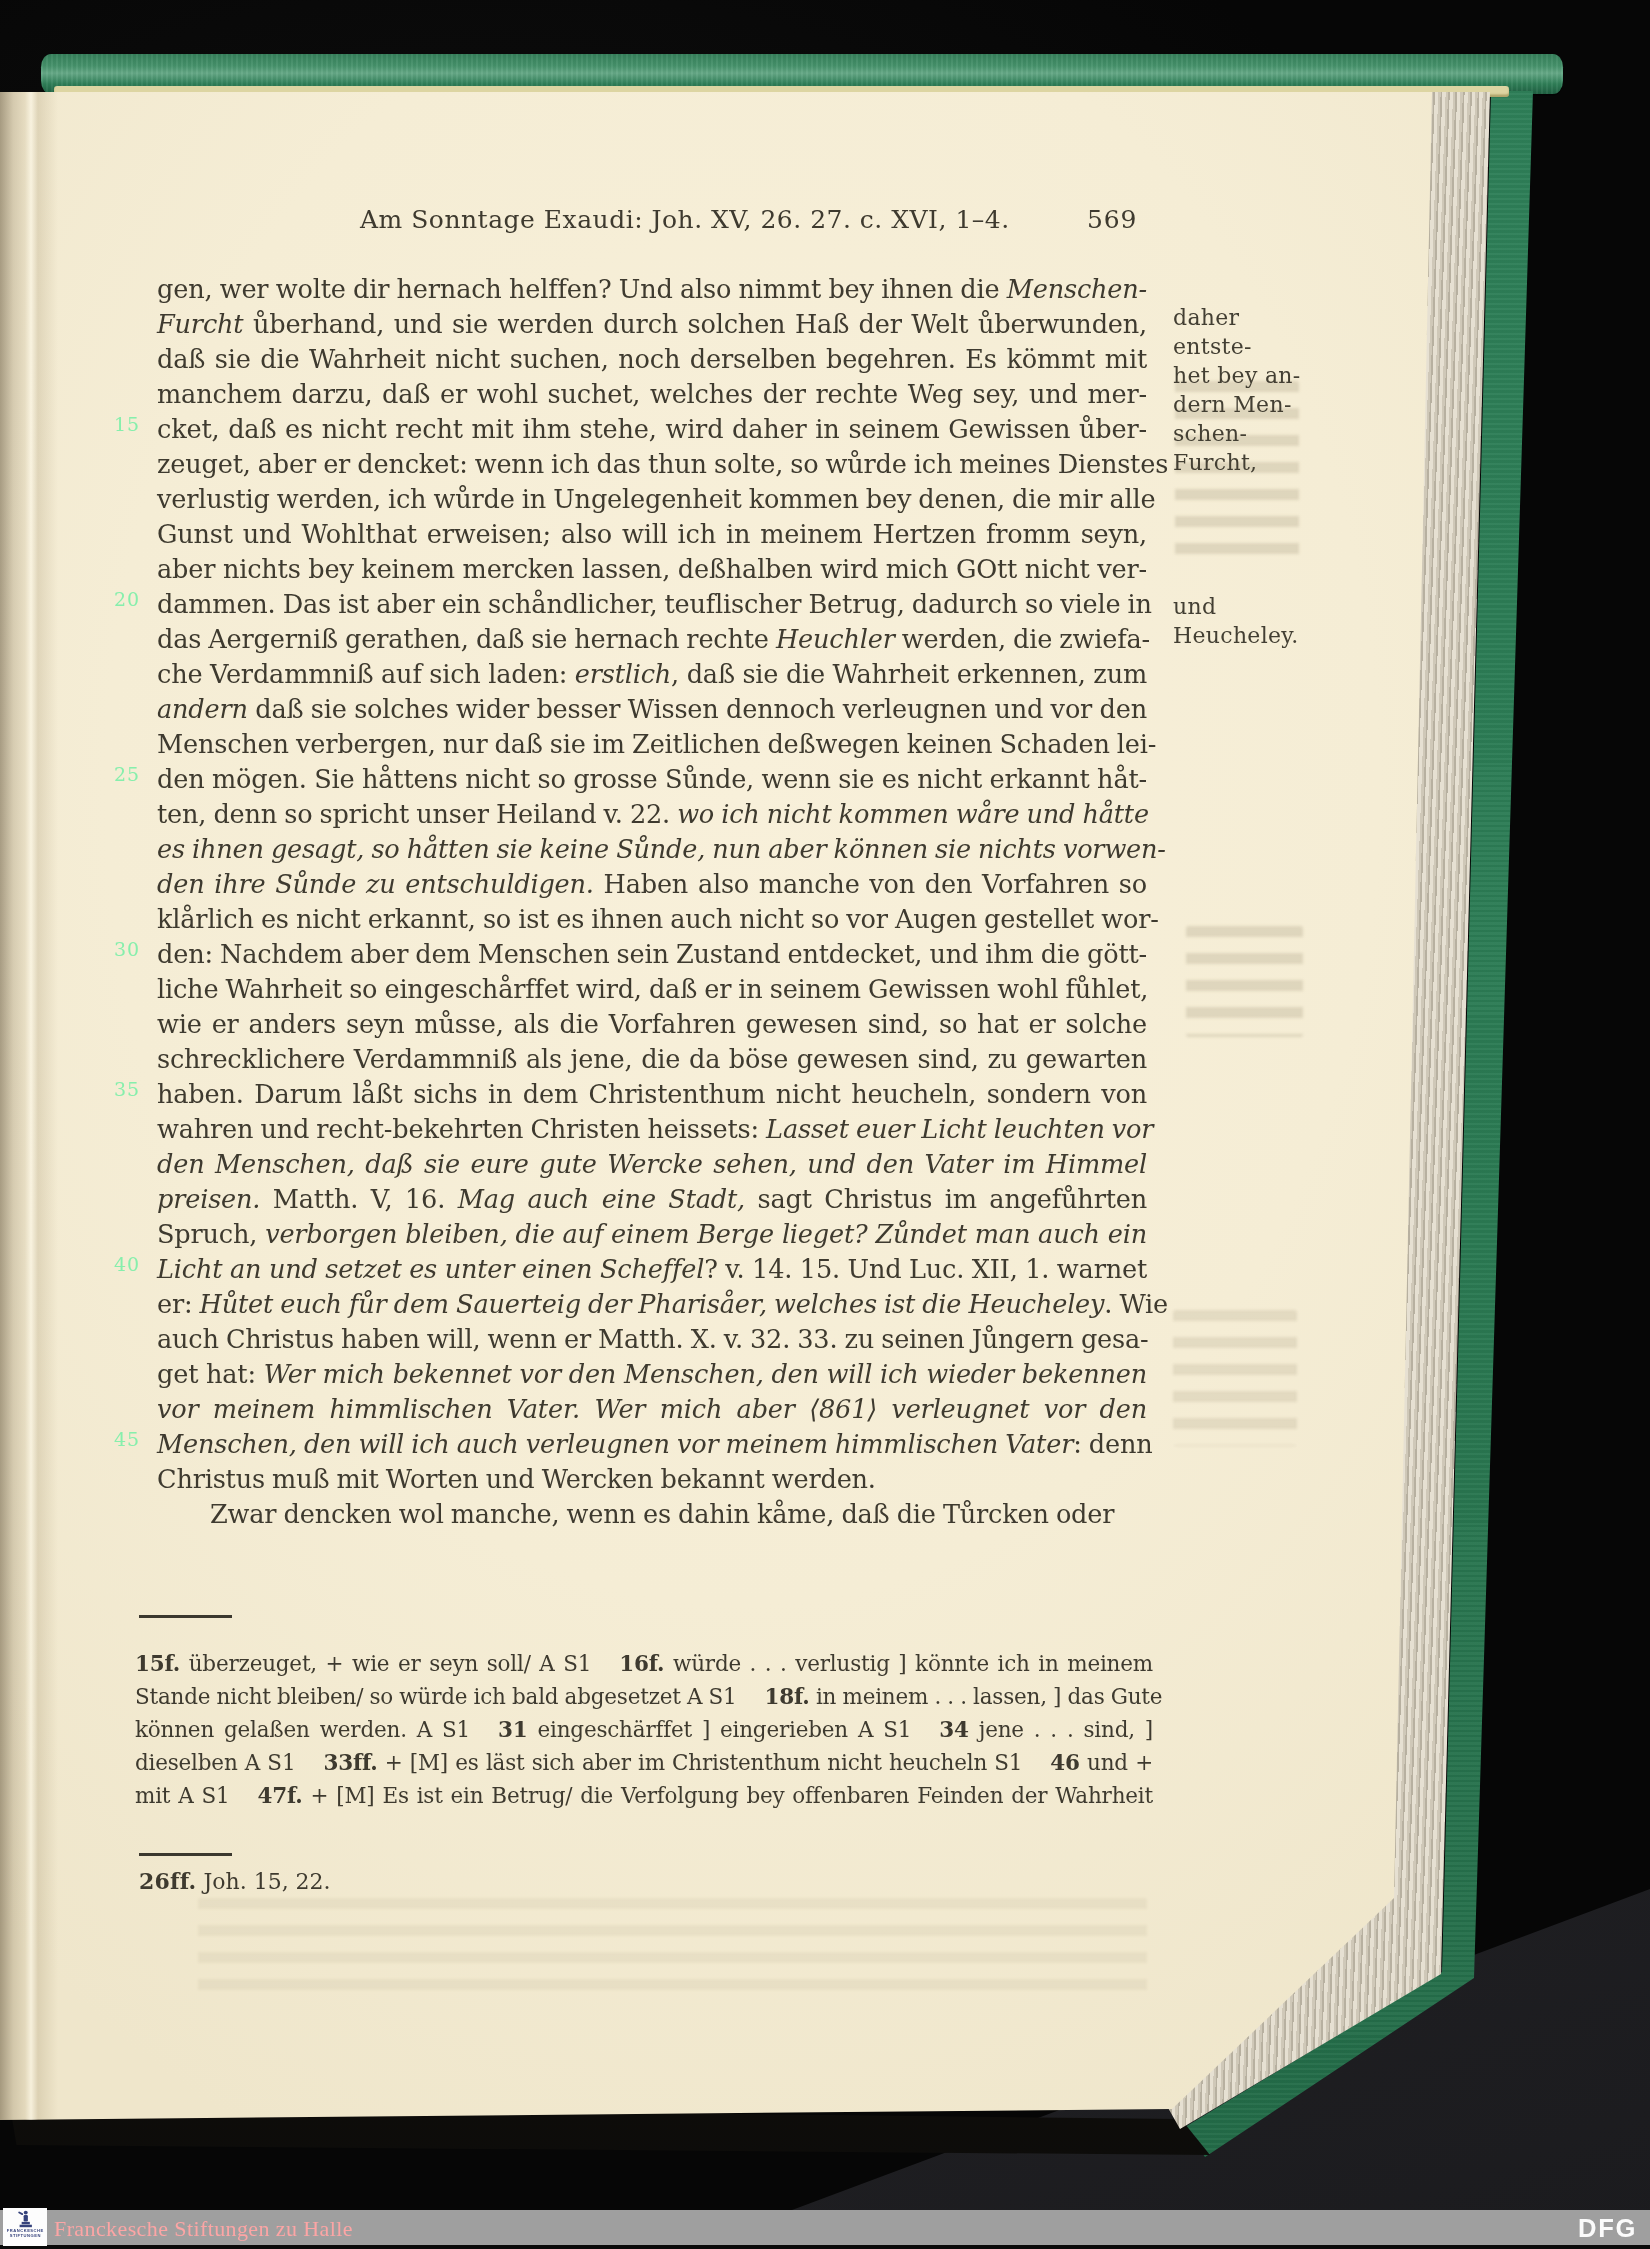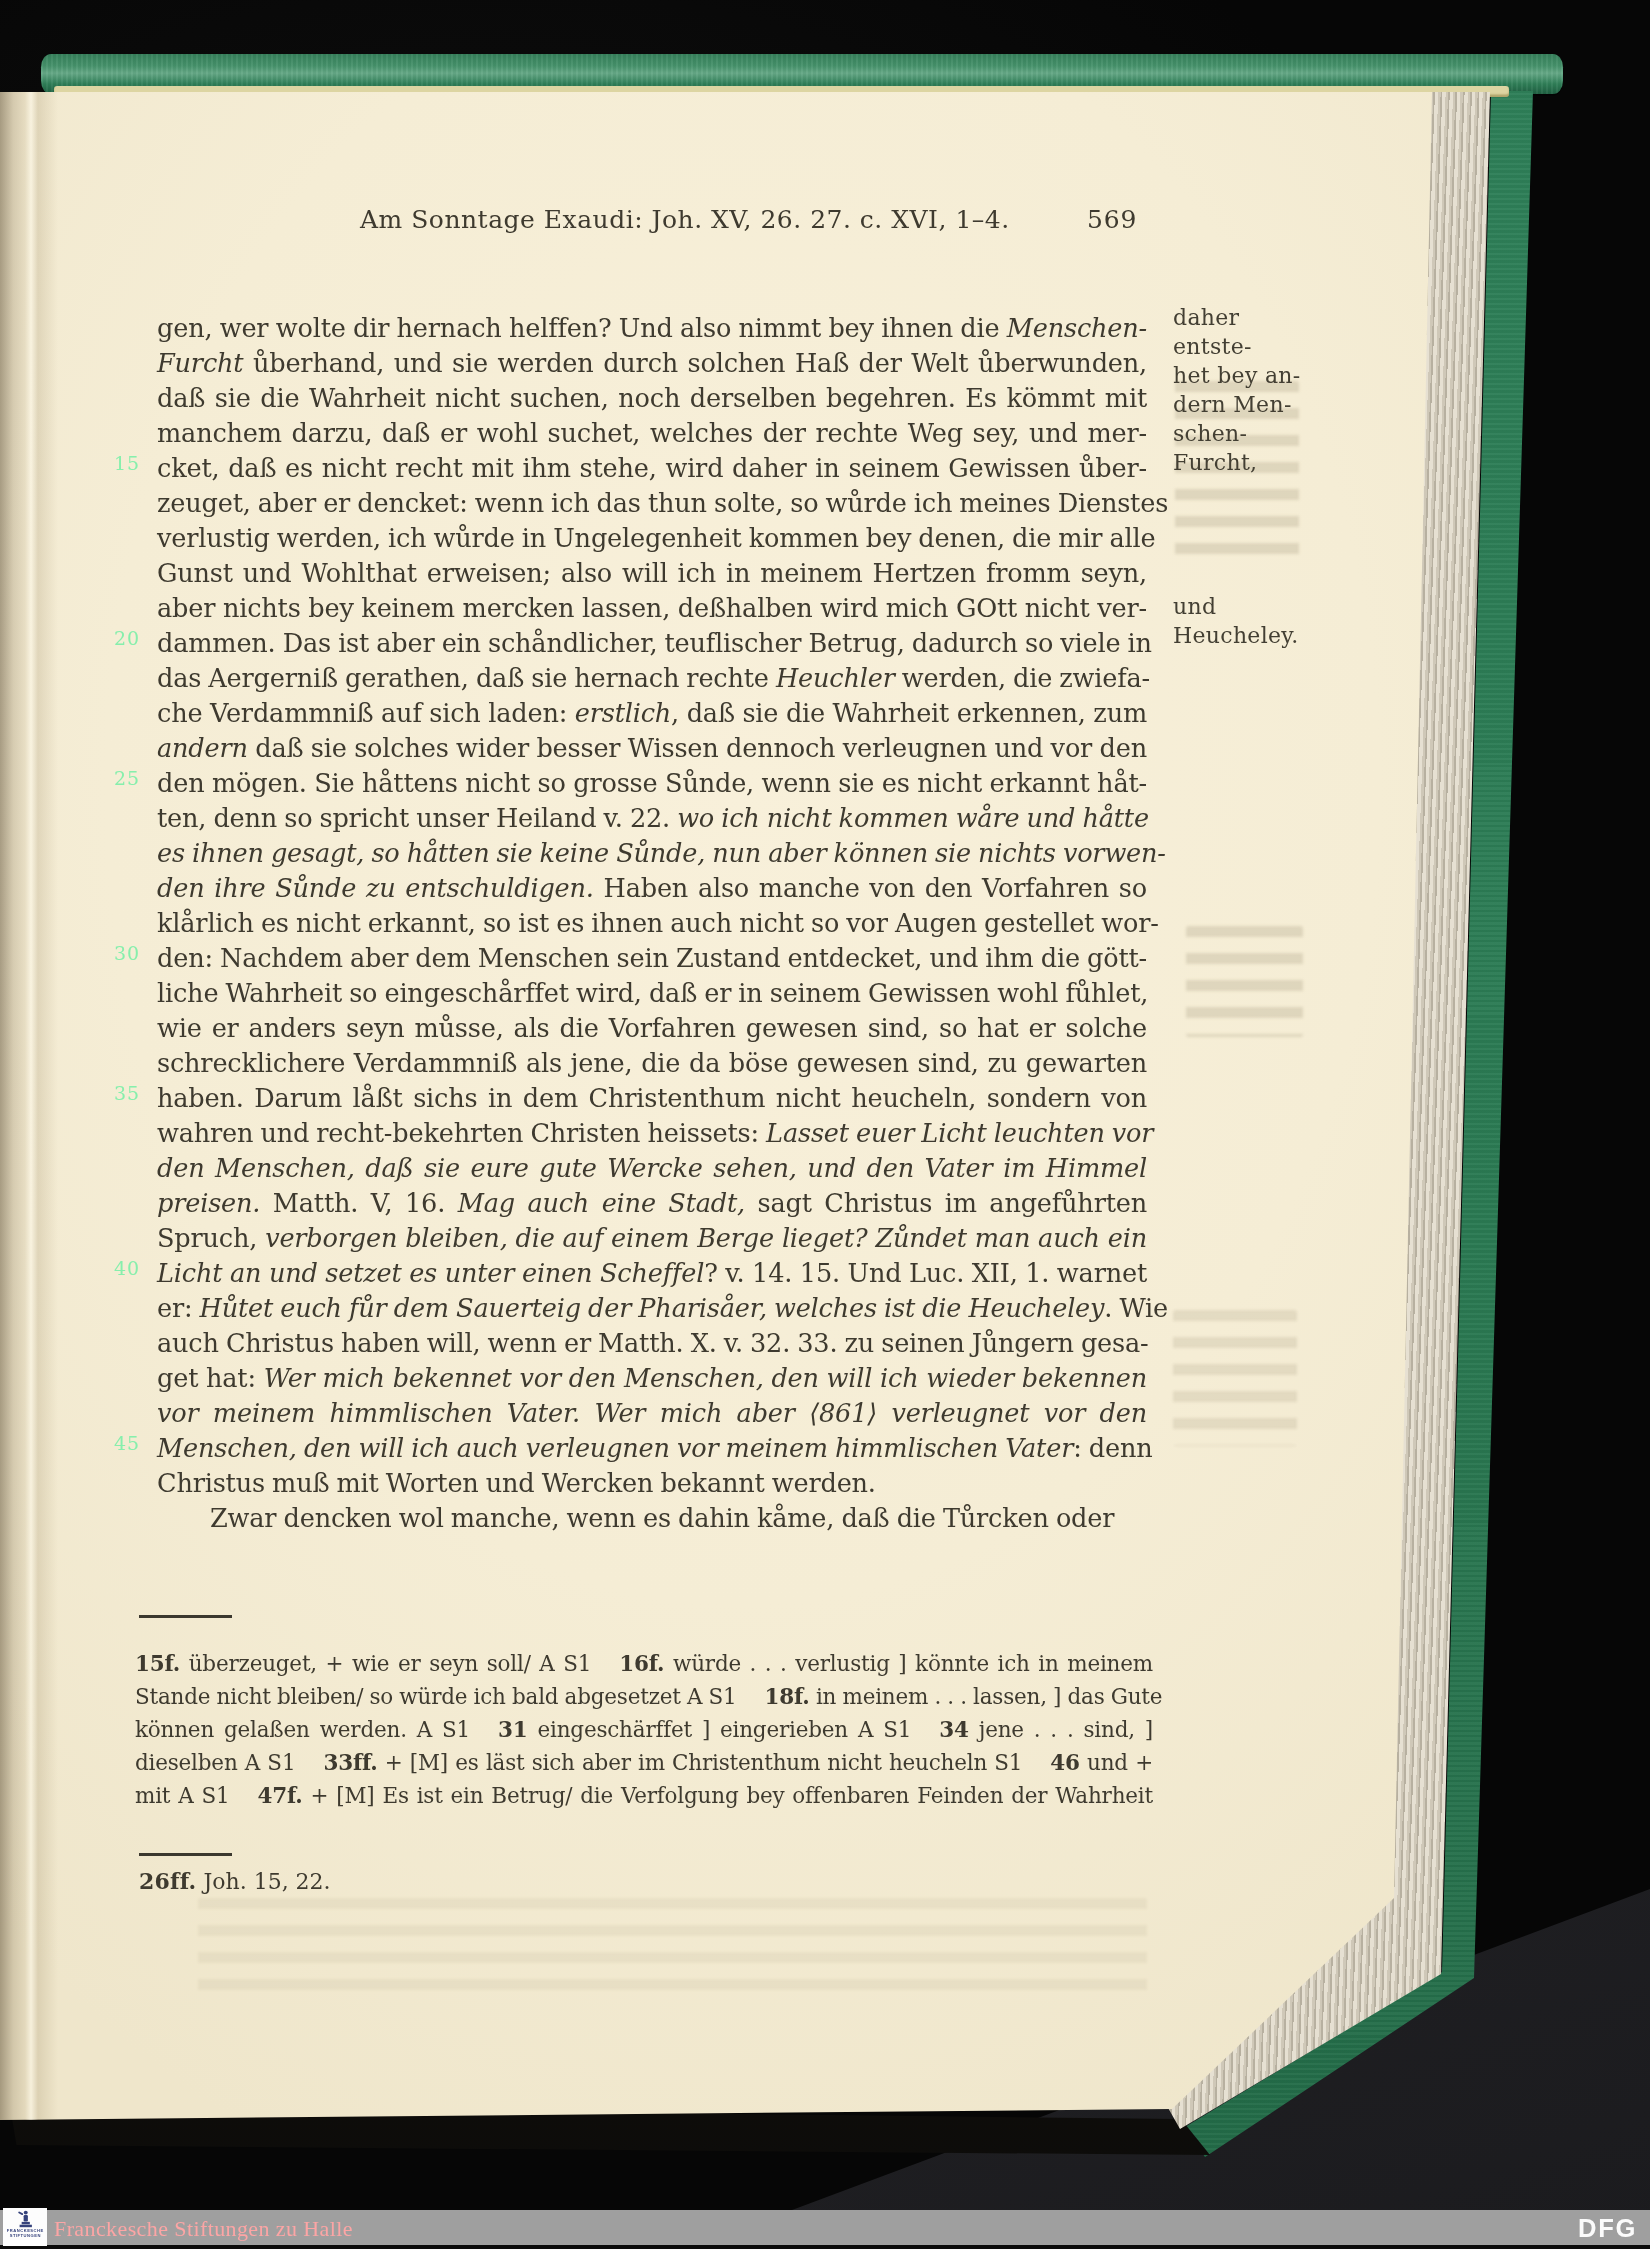--- a/index.html
+++ b/index.html
@@ -47,21 +47,21 @@
   #ghost-1{left:1175px;top:381px;width:124px;height:182px;}
   #ghost-2{left:1186px;top:926px;width:117px;height:111px;}
   #ghost-3{left:1173px;top:1310px;width:124px;height:136px;opacity:.8;}
   #ghost-4{left:198px;top:1898px;width:949px;height:99px;opacity:.45;}
 
   
   .ink{color:#3e3a2f;}
   #running-head{left:360px;top:205px;font-size:25px;letter-spacing:0.5px;white-space:nowrap;}
   #page-number{left:1087px;top:205px;font-size:25px;letter-spacing:0.8px;}
 
-  #body-lines{left:157px;top:272px;width:990px;margin-top:39px;}
+  #body-lines{left:157px;top:272px;width:990px;}
   .text-line{position:relative;height:35px;line-height:35px;font-size:25.6px;
     letter-spacing:-0.2px;word-spacing:-0.8px;white-space:nowrap;
     text-align:justify;text-align-last:justify;color:#3e3a2f;}
   .text-line.rag{text-align-last:left;}
   .text-line.ind{padding-left:53px;}
   .linenum{position:absolute;left:-43px;top:2.5px;font-size:19px;line-height:1;
     letter-spacing:0.8px;color:#86efac;text-align:left;}
 
   #margin-notes{left:1173px;top:0;width:140px;}
   .note{position:absolute;left:0;width:140px;font-size:22px;line-height:29px;
@@ -127,20 +127,21 @@
       <div class="text-line"><span>manchem darzu, daß er wohl suchet, welches der rechte Weg sey, und mer-</span></div>
       <div class="text-line"><span class="linenum">15</span><span>cket, daß es nicht recht mit ihm stehe, wird daher in seinem Gewissen ůber-</span></div>
       <div class="text-line"><span>zeuget, aber er dencket: wenn ich das thun solte, so wůrde ich meines Dienstes</span></div>
       <div class="text-line"><span>verlustig werden, ich wůrde in Ungelegenheit kommen bey denen, die mir alle</span></div>
       <div class="text-line"><span>Gunst und Wohlthat erweisen; also will ich in meinem Hertzen fromm seyn,</span></div>
       <div class="text-line"><span>aber nichts bey keinem mercken lassen, deßhalben wird mich GOtt nicht ver-</span></div>
       <div class="text-line"><span class="linenum">20</span><span>dammen. Das ist aber ein schåndlicher, teuflischer Betrug, dadurch so viele in</span></div>
       <div class="text-line"><span>das Aergerniß gerathen, daß sie hernach rechte </span><i>Heuchler</i><span> werden, die zwiefa-</span></div>
       <div class="text-line"><span>che Verdammniß auf sich laden: </span><i>erstlich</i><span>, daß sie die Wahrheit erkennen, zum</span></div>
       <div class="text-line"><i>andern</i><span> daß sie solches wider besser Wissen dennoch verleugnen und vor den</span></div>
+      <div class="text-line"><span>Menschen verbergen, nur daß sie im Zeitlichen deßwegen keinen Schaden lei-</span></div>
       <div class="text-line"><span class="linenum">25</span><span>den mögen. Sie håttens nicht so grosse Sůnde, wenn sie es nicht erkannt håt-</span></div>
       <div class="text-line"><span>ten, denn so spricht unser Heiland v. 22. </span><i>wo ich nicht kommen wåre und håtte</i></div>
       <div class="text-line"><i>es ihnen gesagt, so håtten sie keine Sůnde, nun aber können sie nichts vorwen-</i></div>
       <div class="text-line"><i>den ihre Sůnde zu entschuldigen.</i><span> Haben also manche von den Vorfahren so</span></div>
       <div class="text-line"><span>klårlich es nicht erkannt, so ist es ihnen auch nicht so vor Augen gestellet wor-</span></div>
       <div class="text-line"><span class="linenum">30</span><span>den: Nachdem aber dem Menschen sein Zustand entdecket, und ihm die gött-</span></div>
       <div class="text-line"><span>liche Wahrheit so eingeschårffet wird, daß er in seinem Gewissen wohl fůhlet,</span></div>
       <div class="text-line"><span>wie er anders seyn můsse, als die Vorfahren gewesen sind, so hat er solche</span></div>
       <div class="text-line"><span>schrecklichere Verdammniß als jene, die da böse gewesen sind, zu gewarten</span></div>
       <div class="text-line"><span class="linenum">35</span><span>haben. Darum låßt sichs in dem Christenthum nicht heucheln, sondern von</span></div>

